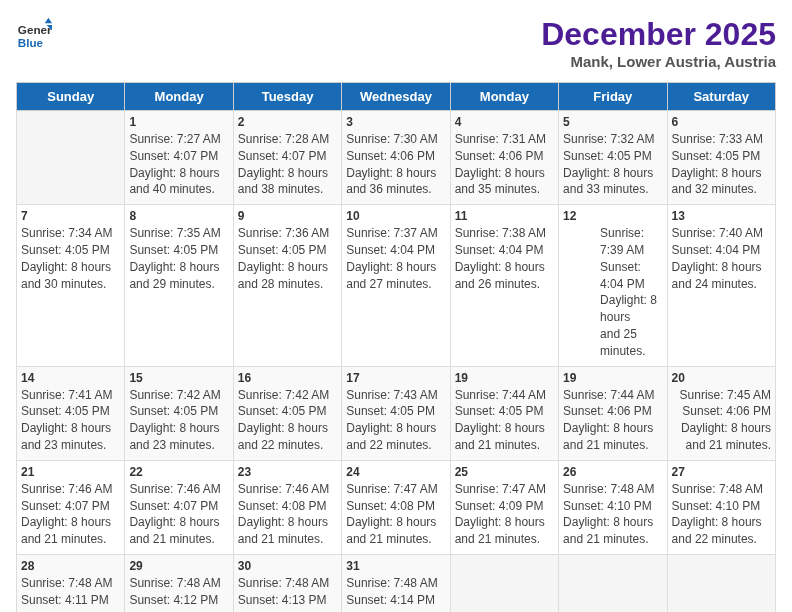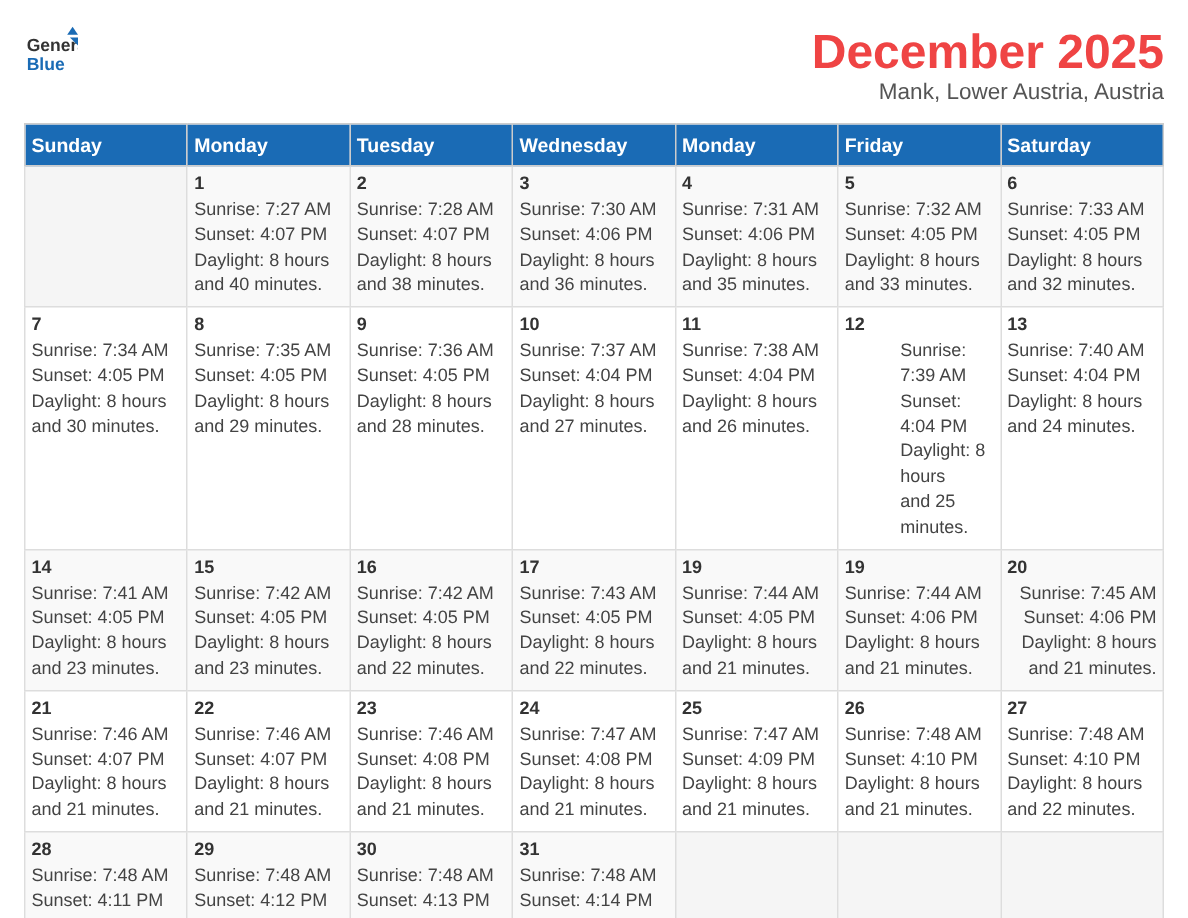--- a/index.html
+++ b/index.html
@@ -24,38 +24,39 @@
     .logo-icon {
       width: 36px;
       height: 36px;
     }
     .title-block {
       text-align: right;
     }
     .month-title {
       font-size: 32px;
       font-weight: bold;
-      color: #ef4444;
+      color: #4c1d95;
     }
     .location {
       font-size: 15px;
       color: #555;
+      font-weight: bold;
     }
     table {
       width: 100%;
       border-collapse: collapse;
       table-layout: fixed;
     }
     thead tr th {
       background-color: #1a6bb5;
       color: #fff;
       font-size: 13px;
       font-weight: bold;
       padding: 6px 4px;
-      text-align: left;
+      text-align: center;
       border: 1px solid #ccc;
     }
     tbody tr td {
       border: 1px solid #ddd;
       vertical-align: top;
       padding: 4px 4px 6px 4px;
       font-size: 10.5px;
       color: #333;
       background: #fff;
       height: 82px;

